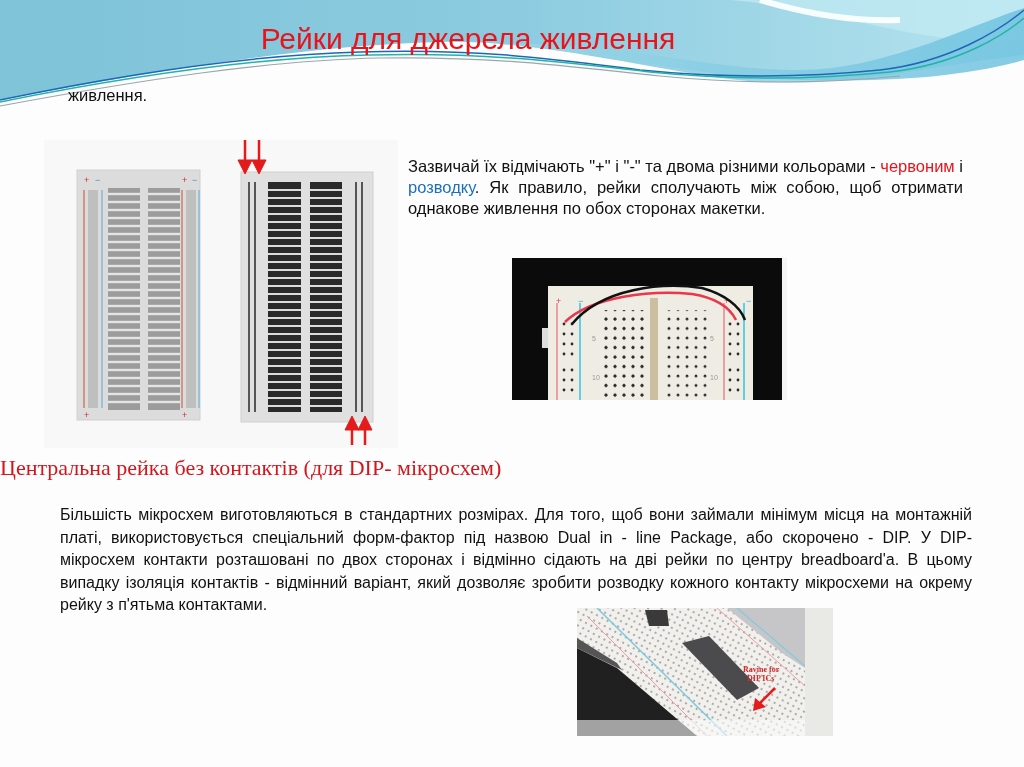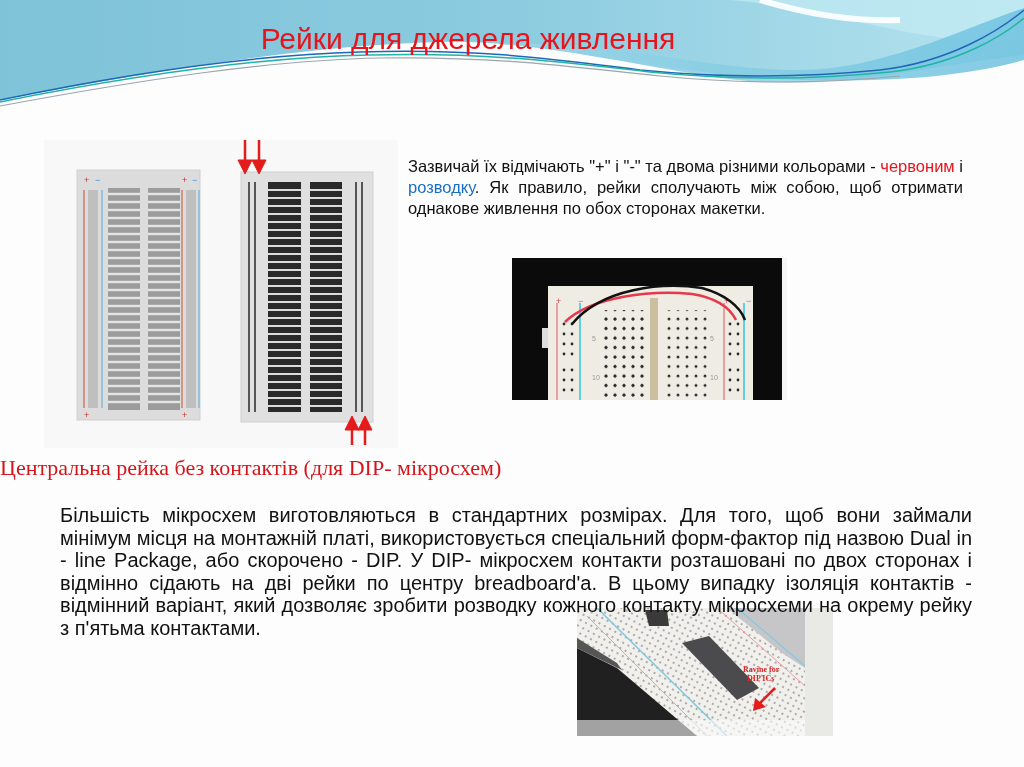--- a/index.html
+++ b/index.html
@@ -34,21 +34,21 @@
   .img-mid {
     position: absolute; left: 512px; top: 258px; width: 275px; height: 142px;
     background: #0b0b0b; overflow: hidden;
   }
   .subtitle {
     position: absolute; left: 0; width: 1024px; top: 455px; 
     font-family: "Liberation Serif", serif; font-size: 22px; color: #d4151b;
   }
   .body-text {
     position: absolute; left: 60px; top: 504px; width: 912px;
-    font-size: 20px; line-height: 22.5px; text-align: justify;
+    font-size: 16px; line-height: 22.5px; text-align: justify;
   }
   .img-bottom {
     position: absolute; left: 577px; top: 608px; width: 256px; height: 128px;
     overflow: hidden; background: #e9e9e6;
   }
 </style>
 </head>
 <body>
 
 <svg class="header-bg" viewBox="0 0 1024 140" preserveAspectRatio="none">
@@ -68,20 +68,21 @@
   <path d="M500,44 C620,40 700,70 800,70 C880,70 960,30 1024,8 L1024,60 C960,78 880,82 800,80 C700,78 620,55 500,44 Z" fill="url(#g2)" opacity="0.85"></path>
   <path d="M0,100 C120,75 250,55 360,52 C480,48 560,60 640,70 C720,78 800,78 880,70 C950,62 1000,30 1024,10" fill="none" stroke="#1e67b8" stroke-width="1.5"></path>
   <path d="M0,102 C130,76 260,57 370,55 C490,52 570,63 650,72 C730,80 810,80 890,72 C960,64 1005,34 1024,18" fill="none" stroke="#23b3a6" stroke-width="1.5"></path>
   <path d="M0,106 C140,80 270,60 380,58 C500,56 580,68 660,76 C740,84 820,84 900,76" fill="none" stroke="#9aa6ad" stroke-width="1.2"></path>
   <path d="M760,0 C800,12 850,22 900,20" fill="none" stroke="#ffffff" stroke-width="6" opacity="0.9"></path>
 </svg>
 
 <div class="title">Рейки для джерела живлення</div>
 
 <div class="intro">
+  <div class="p2">живлення.</div>
 </div>
 
 <div class="img-left">
   <svg width="354" height="308" viewBox="0 0 354 308">
     <rect x="0" y="0" width="354" height="308" fill="#f8f8f8"></rect>
 
     <rect x="33" y="30" width="123" height="250" fill="#dcdcdc" stroke="#cfcfcf"></rect>
     <text x="40" y="43" font-size="9" fill="#d0302a" font-family="Liberation Sans, sans-serif">+</text>
     <text x="51" y="43" font-size="9" fill="#3a8fd0" font-family="Liberation Sans, sans-serif">−</text>
     <text x="138" y="43" font-size="9" fill="#d0302a" font-family="Liberation Sans, sans-serif">+</text>

